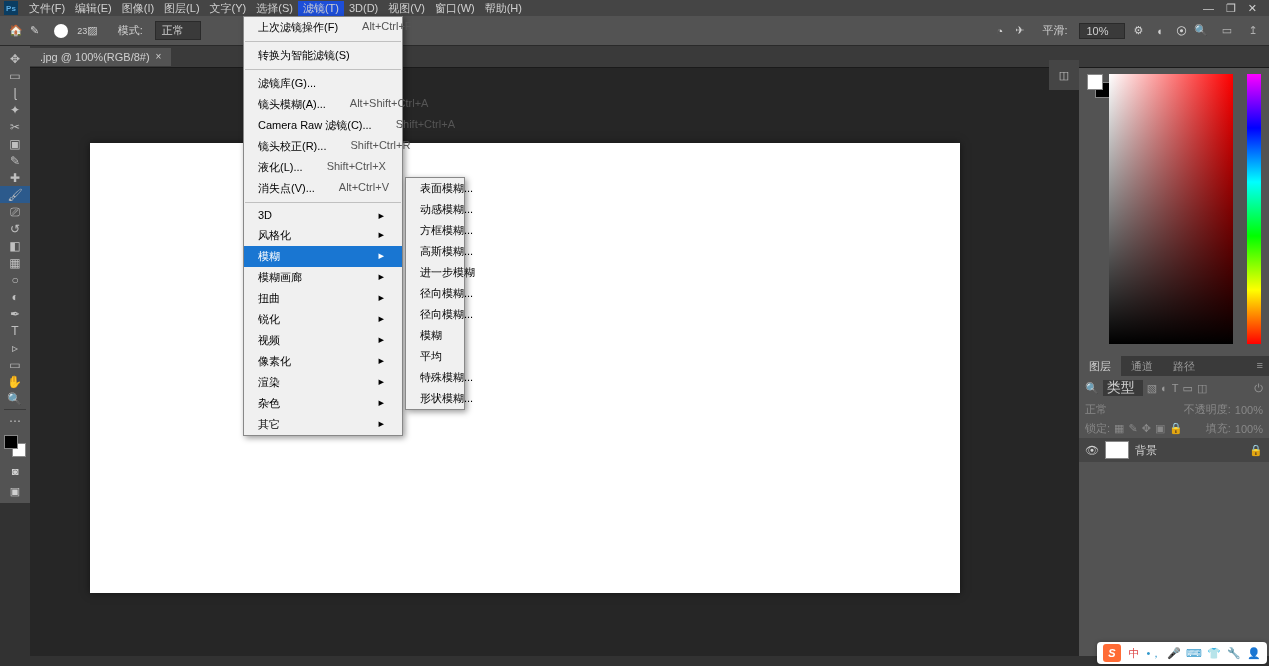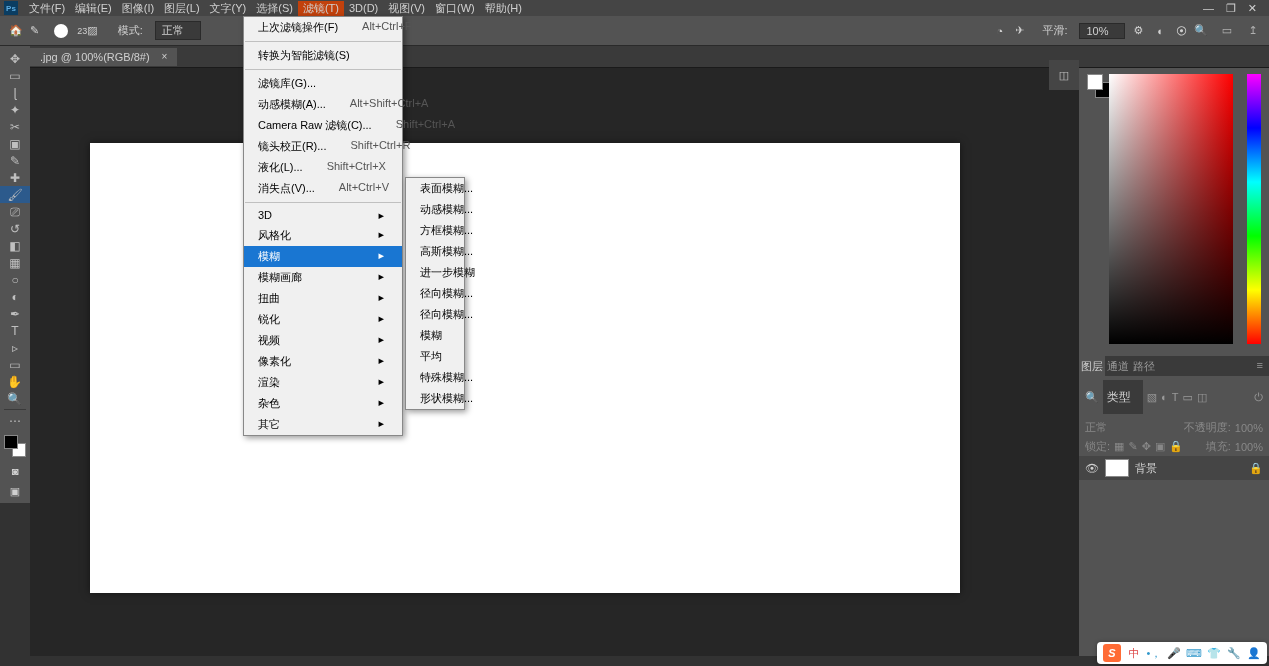--- a/index.html
+++ b/index.html
@@ -1,32 +1,32 @@
 <!DOCTYPE html>
 <html><head>
 <meta charset="utf-8">
 <style>
 *{margin:0;padding:0;box-sizing:border-box;font-family:"Microsoft YaHei",Arial,sans-serif;font-size:11px;user-select:none}
 body{background:#323232;width:1269px;height:666px;overflow:hidden;position:relative;color:#d0d0d0}
 .menubar{background:#454545;height:16px;display:flex;align-items:center;padding:0 4px;color:#d0d0d0}
 .ps-icon{width:14px;height:14px;background:#0a3d62;border-radius:0;display:flex;align-items:center;justify-content:center;margin-right:6px;color:#5dade2;font-size:8px;font-weight:bold}
 .menu-item{padding:0 5px;cursor:default}
-.menu-item.active{background:#c2410c}
+.menu-item.active{background:#1d4ed8}
 .window-controls{margin-left:auto;display:flex;gap:12px;padding-right:8px}
 .optionsbar{background:#535353;height:30px;display:flex;align-items:center;padding:0 8px;border-bottom:1px solid #2a2a2a;position:relative;z-index:1}
 .home-icon{width:16px;height:16px;display:flex;align-items:center;justify-content:center}
 .brush-preview{width:20px;height:20px;display:flex;align-items:center;justify-content:center;margin:0 6px}
 .brush-dot{width:14px;height:14px;background:#fff;border-radius:50%}
 .brush-size{font-size:9px;}
 .opt-label{margin:0 12px;color:#d0d0d0}
 .opt-select{background:#3a3a3a;border:1px solid #2a2a2a;color:#d0d0d0;padding:1px 16px 1px 6px;font-size:11px}
 .opt-right{margin-left:auto;display:flex;gap:10px;align-items:center}
 .opt-icon{width:16px;height:16px;display:flex;align-items:center;justify-content:center;color:#b0b0b0}
 .tabbar{background:#3a3a3a;height:22px;display:flex;align-items:center;padding-left:30px;border-bottom:1px solid #1a1a1a;position:relative;z-index:1}
-.doc-tab{background:#535353;padding:3px 10px;font-size:10px;color:#d0d0d0;display:flex;align-items:center;gap:12px}
+.doc-tab{background:#535353;padding:3px 10px;font-size:10px;color:#d0d0d0;display:flex;align-items:center;gap:6px}
 .tab-close{font-size:10px}
 .workspace{position:absolute;top:68px;left:30px;right:190px;bottom:10px;background:#262626;display:flex;align-items:flex-start;justify-content:flex-start;overflow:hidden}
 .canvas{width:870px;height:450px;background:#fff;margin-left:60px;margin-top:75px;box-shadow:0 0 8px rgba(0,0,0,.5)}
 .toolbar{position:absolute;left:0;top:46px;width:30px;background:#535353;padding:4px 0;z-index:2}
 .tool{width:30px;height:17px;display:flex;align-items:center;justify-content:center;color:#c0c0c0;font-size:12px}
 .tool.active{background:#2c5a8c}
 .tool-sep{height:1px;background:#3a3a3a;margin:2px 4px}
 .color-swatches{margin:6px auto;width:22px;height:22px;position:relative}
 .swatch-fg{position:absolute;width:14px;height:14px;background:#000;border:1px solid #888;top:0;left:0}
 .swatch-bg{position:absolute;width:14px;height:14px;background:#fff;border:1px solid #888;bottom:0;right:0}
@@ -37,32 +37,32 @@
 .dd-sep{height:1px;background:#c0c0c0;margin:3px 1px}
 .dd-arrow{margin-left:auto;padding-left:20px}
 .dd-shortcut{color:#555}
 .dropdown.filter{left:243px;top:16px;width:160px}
 .dropdown.sub{left:405px;top:177px;width:60px}
 .right-panels{position:absolute;right:0;top:46px;width:190px;bottom:10px;display:flex;flex-direction:column}
 .panel-strip{width:30px;position:absolute;left:-30px;top:14px;background:#454545;padding:4px 0;z-index:3}
 .panel-strip .strip-icon{width:30px;height:22px;display:flex;align-items:center;justify-content:center;color:#c0c0c0}
 .panel{background:#535353}
 .panel-tabs{display:flex;background:#3a3a3a;height:20px}
-.panel-tab{padding:3px 2px;font-size:11px;color:#999}
+.panel-tab{padding:3px 10px;font-size:11px;color:#999}
 .panel-tab.active{background:#535353;color:#d0d0d0}
 .panel-menu{margin-left:auto;padding:3px 6px;color:#999}
 .color-panel-body{height:290px;position:relative;background:#535353;padding:8px}
 .fgbg-small{position:relative;width:24px;height:24px}
 .fgbg-small .fg{position:absolute;width:16px;height:16px;background:#fff;border:1px solid #888;top:0;left:0;z-index:1}
 .fgbg-small .bg{position:absolute;width:16px;height:16px;background:#000;border:1px solid #888;bottom:0;right:0}
 .color-field{position:absolute;left:30px;top:8px;width:124px;height:270px;background:linear-gradient(to bottom,transparent,#000),linear-gradient(to right,#fff,#ff0000)}
 .hue-strip{position:absolute;right:8px;top:8px;width:14px;height:270px;background:linear-gradient(to bottom,#f0f,#00f,#0ff,#0f0,#ff0,#f00)}
 .layers-panel{flex:1;display:flex;flex-direction:column}
 .layer-controls{padding:4px 6px;font-size:10px;display:flex;align-items:center;gap:4px;color:#999}
-.layer-search{background:#3a3a3a;border:none;padding:10px 4px;font-size:12px;width:40px;color:#d0d0d0}
+.layer-search{background:#3a3a3a;border:none;padding:0 4px;font-size:14px;width:40px;color:#d0d0d0}
 .layer-row{display:flex;align-items:center;padding:3px 6px;gap:6px;background:#454545}
 .layer-eye{width:14px;height:14px;display:flex;align-items:center;justify-content:center}
 .layer-thumb{width:24px;height:18px;background:#fff;border:1px solid #888}
 .layer-controls2{padding:2px 6px;font-size:10px;color:#888;display:flex;gap:4px;align-items:center}
 .taskbar-widget{position:absolute;right:2px;bottom:2px;background:#fff;border-radius:4px;padding:2px 6px;display:flex;gap:6px;align-items:center;box-shadow:0 0 4px rgba(0,0,0,.3)}
 .tw-icon{width:14px;height:14px;display:flex;align-items:center;justify-content:center;font-size:11px}
 .s-logo{width:18px;height:18px;background:#ff6b35;border-radius:3px;color:#fff;display:flex;align-items:center;justify-content:center;font-weight:bold;font-style:italic}
 </style>
 </head>
 <body>
@@ -162,21 +162,21 @@
     </div>
   <div class="dd-sep"></div>
   <div class="dd-item">
       <span>转换为智能滤镜(S)</span>
     </div>
   <div class="dd-sep"></div>
   <div class="dd-item">
       <span>滤镜库(G)...</span>
     </div>
   <div class="dd-item">
-      <span>动感模糊(A)...</span>
+      <span>镜头模糊(A)...</span>
       <span class="dd-shortcut">Alt+Shift+Ctrl+A</span>
     </div>
   <div class="dd-item">
       <span>Camera Raw 滤镜(C)...</span>
       <span class="dd-shortcut">Shift+Ctrl+A</span>
     </div>
   <div class="dd-item">
       <span>镜头校正(R)...</span>
       <span class="dd-shortcut">Shift+Ctrl+R</span>
     </div>

